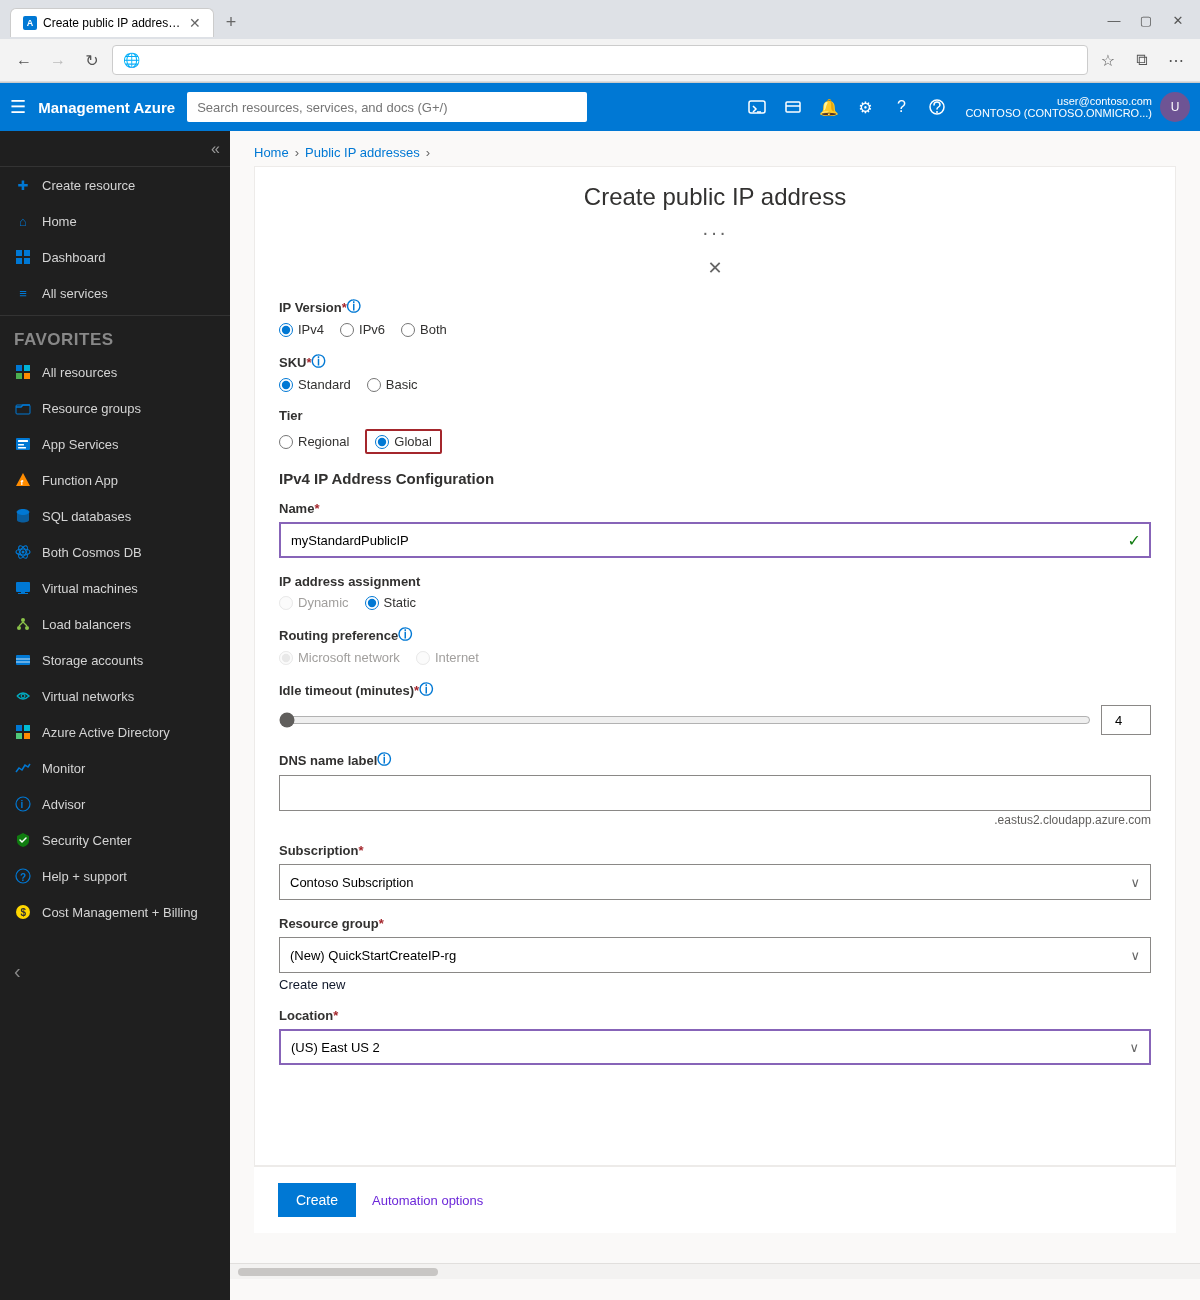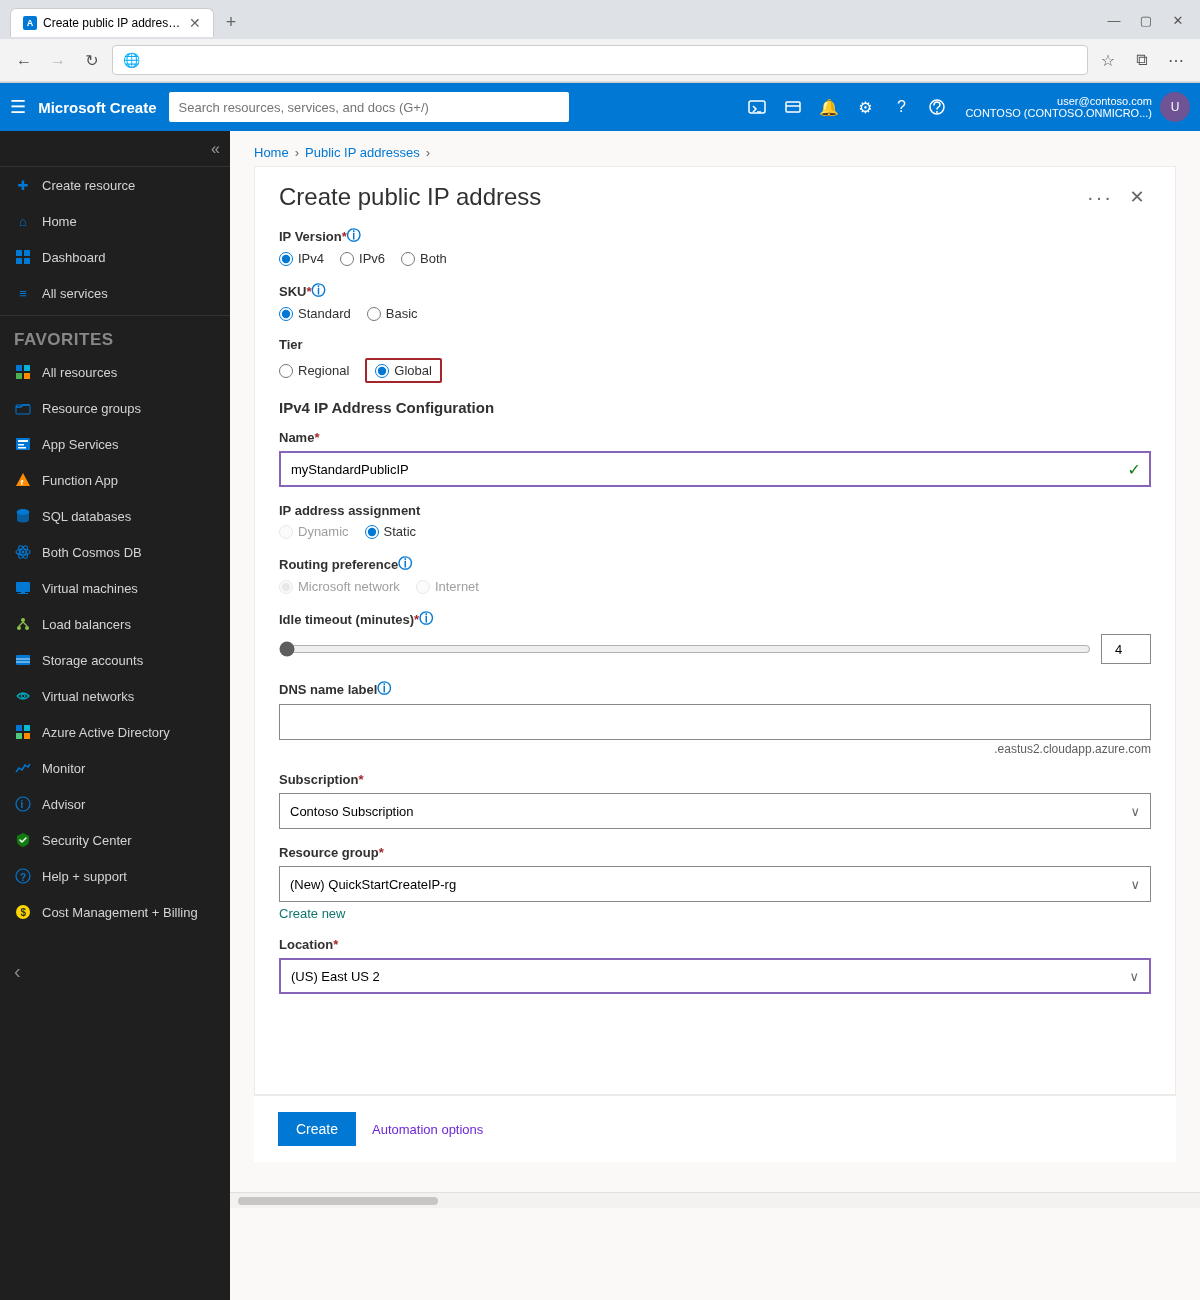--- a/index.html
+++ b/index.html
@@ -84,21 +84,21 @@
 
     
     .slider-container { display: flex; align-items: center; gap: 10px; }
     .slider-input-box { width: 50px; height: 30px; border: 1px solid #8a8886; text-align: center; font-size: 13px; }
     input[type="range"] { width: 100%; accent-color: #605e5c; }
 
     
     .dns-suffix { text-align: right; font-size: 12px; color: #605e5c; margin-top: 2px; }
 
     
-    .create-new-link { color: #0f766e; cursor: pointer; font-size: 13px; margin-top: 4px; display: inline-block; }
+    .create-new-link { color: #0f172a; cursor: pointer; font-size: 13px; margin-top: 4px; display: inline-block; }
 
     
     .form-footer { background: white; border-top: 1px solid #edebe9; padding: 16px 24px; margin: 0 24px; display: flex; align-items: center; gap: 16px; }
     .btn-primary { background: #0078d4; color: white; border: none; padding: 6px 18px; font-size: 14px; cursor: pointer; height: 34px; }
     .btn-link { color: #6d28d9; background: none; border: none; font-size: 13px; cursor: pointer; padding: 0; }
 
     .scrollbar-area { overflow-y: auto; }
     .scrollbar-area::-webkit-scrollbar { width: 6px; }
     .scrollbar-area::-webkit-scrollbar-thumb { background: #c8c6c4; border-radius: 3px; }
 
@@ -136,21 +136,21 @@
         <div class="browser-nav-icon">⧉</div>
         <div class="browser-nav-icon">⋯</div>
       </div>
     </div>
   </div>
 
   <div class="portal">
 
     <div class="portal-header">
       <div style="color:white;font-size:18px;cursor:pointer;">☰</div>
-      <div class="portal-brand">Microsoft Create</div>
+      <div class="portal-brand">Management Azure</div>
       <div class="portal-search">
         <input type="text" style="width: 100%; height: 30px; border-radius: 2px; border: none; padding: 0px 10px; font-size: 13px;" placeholder="Search resources, services, and docs (G+/)">
       </div>
       <div class="portal-header-icons">
         <div class="portal-header-icon">
           <svg width="18" height="18" viewBox="0 0 18 18" fill="white">
               <rect x="1" y="3" width="16" height="12" rx="2" stroke="white" stroke-width="1.5" fill="none"></rect>
               <polyline points="5,8 8,11 5,14" stroke="white" stroke-width="1.5" fill="none"></polyline>
               <line x1="9" y1="14" x2="13" y2="14" stroke="white" stroke-width="1.5"></line>
             </svg>
@@ -397,21 +397,21 @@
 
       <div class="main-content scrollbar-area">
 
         <div class="breadcrumb">
           <span class="breadcrumb-item">Home</span>
           <span class="breadcrumb-sep">›</span>
           <span class="breadcrumb-item">Public IP addresses</span>
           <span class="breadcrumb-sep">›</span>
         </div>
 
-        <div style="padding: 4px 24px 0; display:flex; align-items:center; gap:10px; background:white; margin: 0 24px 0; border: 1px solid #edebe9; border-bottom: none; padding: 16px 24px 0;">
+        <div style="padding: 4px 24px 0; display:flex; align-items:center; gap:10px; background:white; margin: 0 24px 0; border: 1px solid #edebe9; border-bottom: none; padding: 16px 24px 0; flex-direction: column;">
           <div style="font-size:24px; font-weight:300; color:#323130; flex:1;">Create public IP address</div>
           <div style="color:#666; cursor:pointer; font-size:20px; letter-spacing:2px;">···</div>
           <div style="cursor:pointer; color:#666; font-size:18px; width:28px; height:28px; display:flex; align-items:center; justify-content:center;">✕</div>
         </div>
 
         <div style="background:white; margin:0 24px; border:1px solid #edebe9; border-top:none; padding:16px 24px 24px;">
 
           <div class="form-group">
             <div class="form-label">
               <span>IP Version</span>

